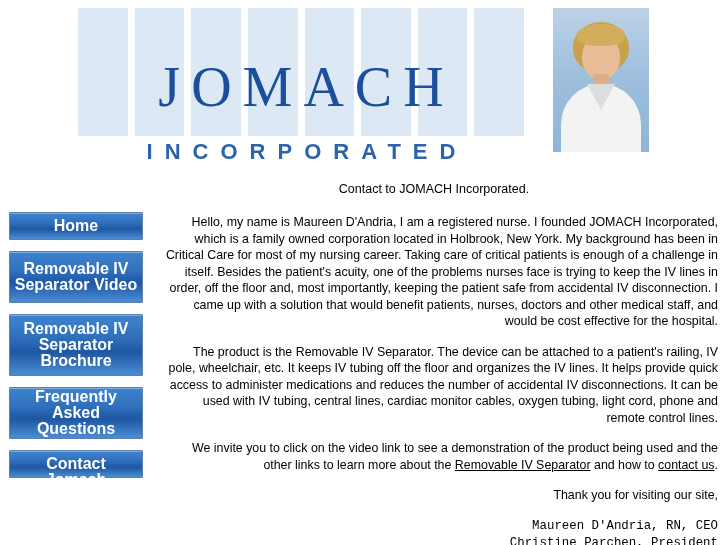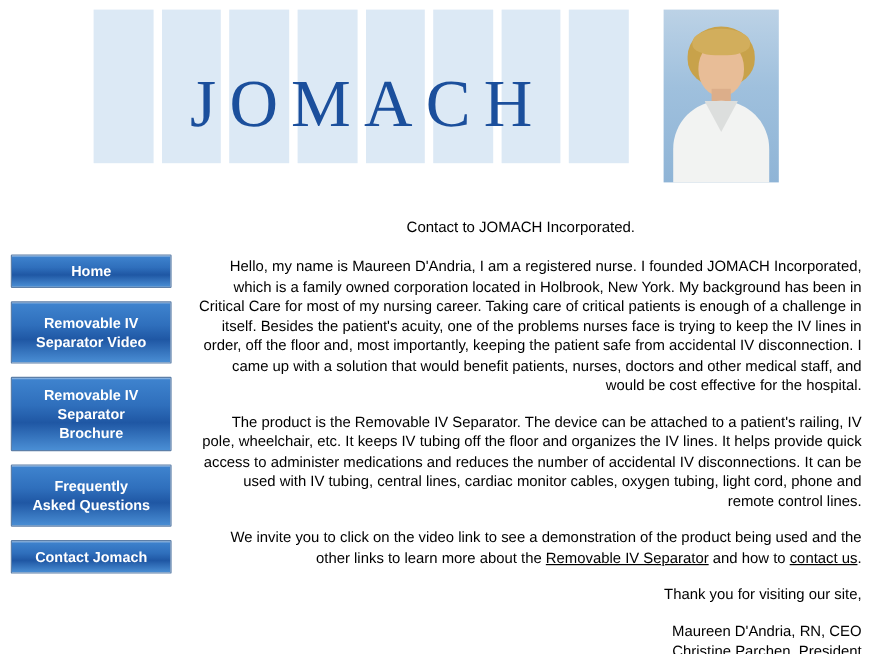--- a/index.html
+++ b/index.html
@@ -155,21 +155,21 @@
     top: 212px;
     width: 134px;
   }
   .navbtn {
     width: 134px;
     margin-bottom: 11px;
     border: 1px solid #5d7fa8;
     border-radius: 1px;
     background: linear-gradient(180deg, #3f84cf 0%, #2f6fbc 38%, #1f57a4 62%, #4a8ed4 100%);
     color: #ffffff;
-    font-size: 12px;
+    font-size: 16px;
     font-weight: bold;
     text-align: center;
     box-sizing: border-box;
     padding: 6px 4px;
     line-height: 16px;
     cursor: pointer;
     box-shadow: inset 0 1px 0 rgba(255,255,255,0.35);
   }
   .navbtn.h1r { height: 28px; padding-top: 5px; }
   .navbtn.h2r { height: 52px; display: flex; align-items: center; justify-content: center; }
@@ -186,20 +186,21 @@
   .content p {
     margin: 0 0 14px 0;
     font-size: 12.4px;
     line-height: 16.5px;
     color: #000;
     text-align: right;
   }
   .content p.sig {
     margin-bottom: 0;
     line-height: 17px;
+    font-family: Liberation Mono, monospace;
   }
   .content a {
     color: #000;
   }
   .signoff {
     margin-top: 2px;
   }
 </style>
 </head>
 <body>
@@ -211,20 +212,21 @@
       <div class="stripe"></div>
       <div class="stripe"></div>
       <div class="stripe"></div>
       <div class="stripe"></div>
       <div class="stripe"></div>
       <div class="stripe"></div>
       <div class="stripe"></div>
       <div class="stripe"></div>
     </div>
     <div class="logo-word">JOMACH</div>
+    <div class="logo-sub">INCORPORATED</div>
   </div>
 
   <div class="portrait">
     <div class="hair"></div>
     <div class="face"></div>
     <div class="fringe"></div>
     <div class="neck"></div>
     <div class="body"></div>
     <div class="collar"></div>
   </div>

